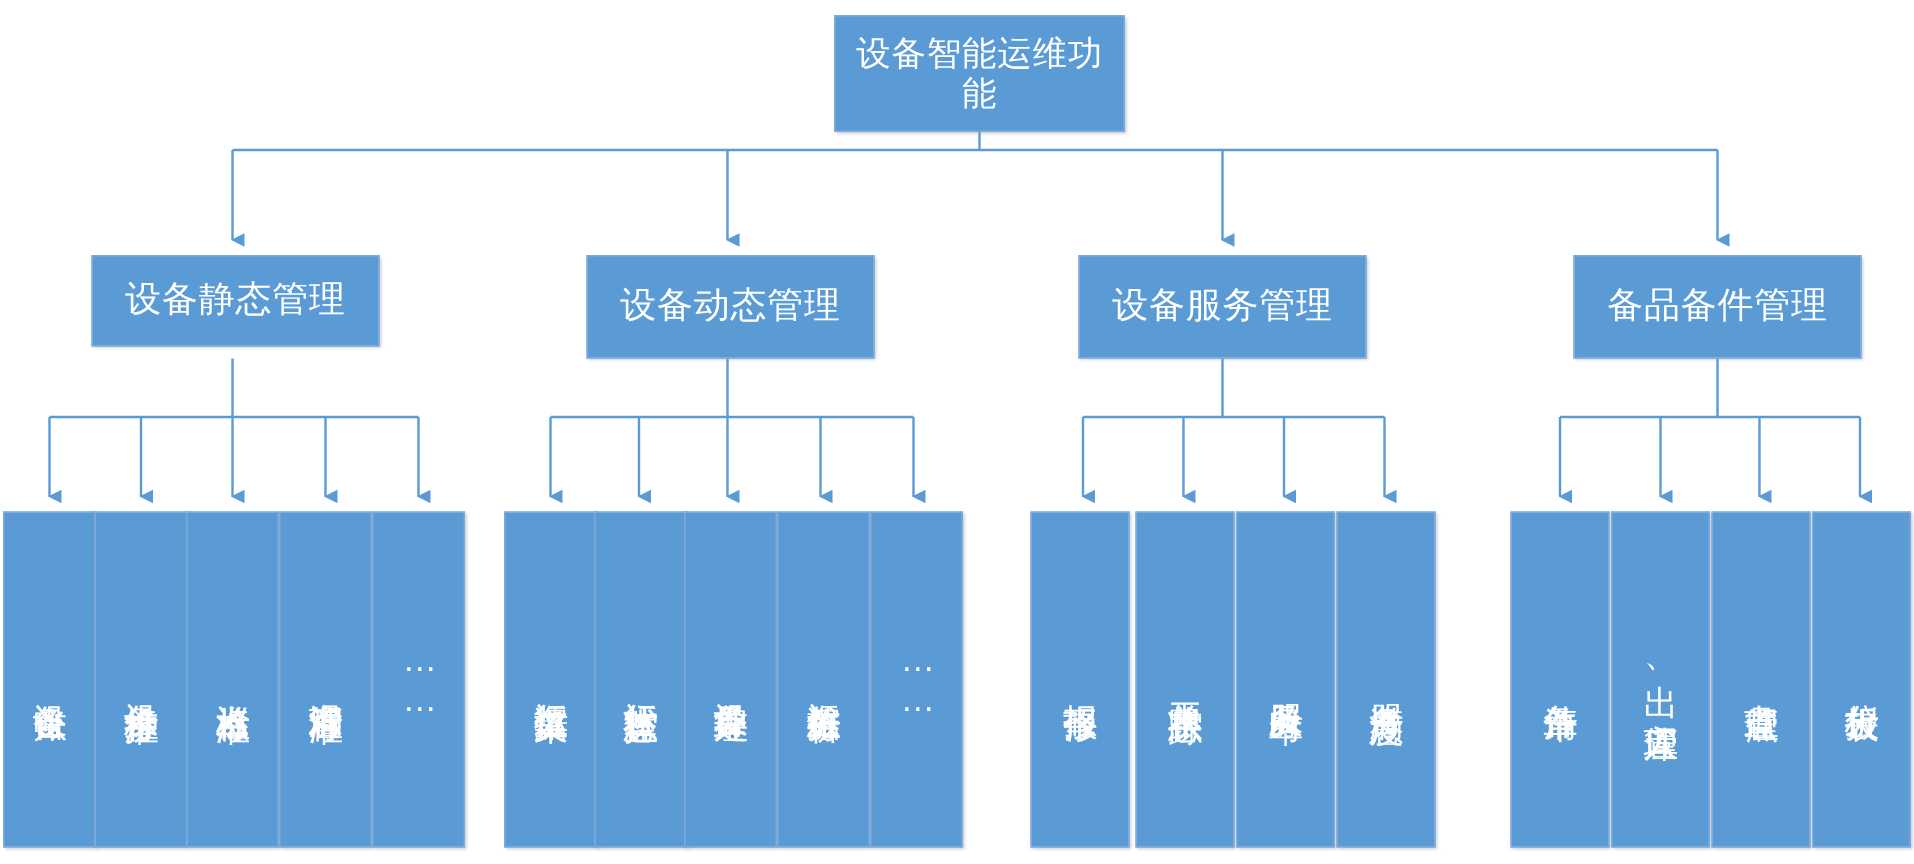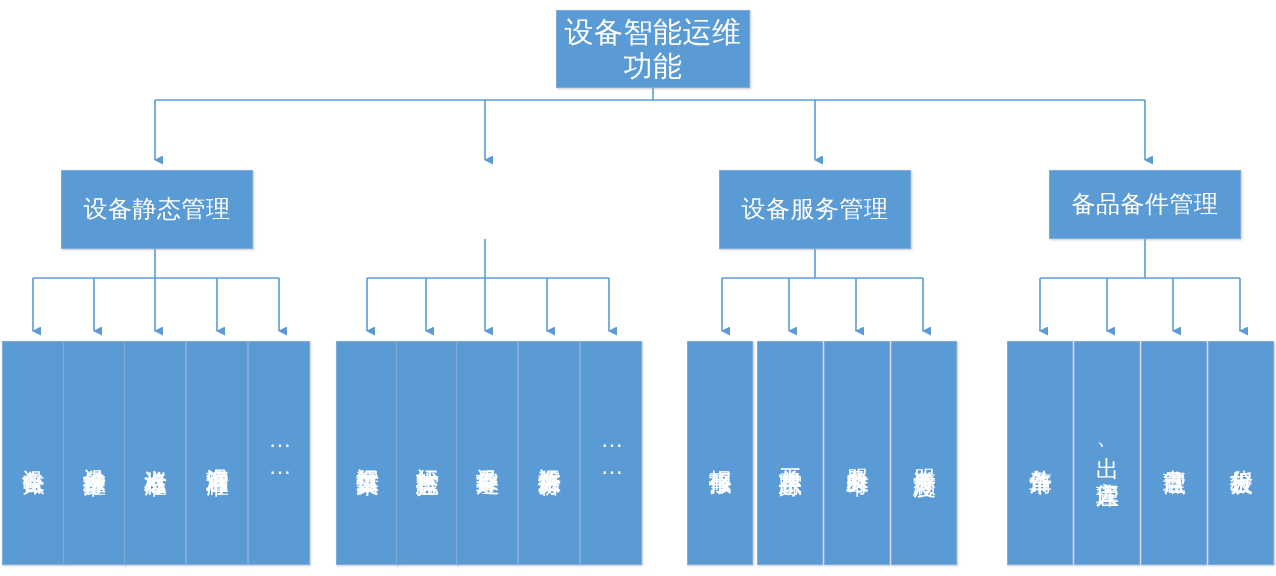--- a/index.html
+++ b/index.html
@@ -41,21 +41,21 @@
     display: flex;
     align-items: center;
     justify-content: center;
     text-align: center;
     box-shadow: 1px 1px 2px rgba(150,160,170,0.55);
     line-height: 1.18;
     letter-spacing: 0.5px;
   }
 
   .node.root {
-    font-size: 29px;
+    font-size: 23px;
     padding: 2px 6px;
   }
 
   .node.level2 {
     font-size: 24px;
     padding: 2px 4px;
   }
 
   .node.leaf {
     writing-mode: vertical-rl;
@@ -121,24 +121,27 @@
       <path d="M1107,278 L1107,331" marker-end="url(#arrow)"></path>
       <path d="M1173,278 L1173,331" marker-end="url(#arrow)"></path>
       <path d="M1240,278 L1240,331" marker-end="url(#arrow)"></path>
     </g>
   </svg>
 
   <div class="node root" style="left:556px; top:10px; width:194px; height:78px;">
     <span class="label">设备智能运维功能</span>
   </div>
 
-  <div class="node level2" style="left:61px; top:170px; width:192px; height:79px;text-align:center;">
+  <div class="node level2" style="left:61px; top:170px; width:192px; height:61px;text-align:center;">
     <span class="label">设备静态管理</span>
   </div>
-  <div class="node level2" style="left:719px; top:170px; width:192px; height:79px;text-align:right;">
+  <div class="node level2" style="left:391px; top:170px; width:192px; height:69px;">
+    <span class="label">设备动态管理</span>
+  </div>
+  <div class="node level2" style="left:719px; top:170px; width:192px; height:69px;text-align:right;">
     <span class="label">设备服务管理</span>
   </div>
   <div class="node level2" style="left:1049px; top:170px; width:192px; height:69px;text-align:center;">
     <span class="label">备品备件管理</span>
   </div>
 
   <div class="node leaf" style="left:2px; top:341px; width:62px; height:224px;">
     <span class="label">设备台账</span>
   </div>
   <div class="node leaf" style="left:63px; top:341px; width:62px; height:224px;">

